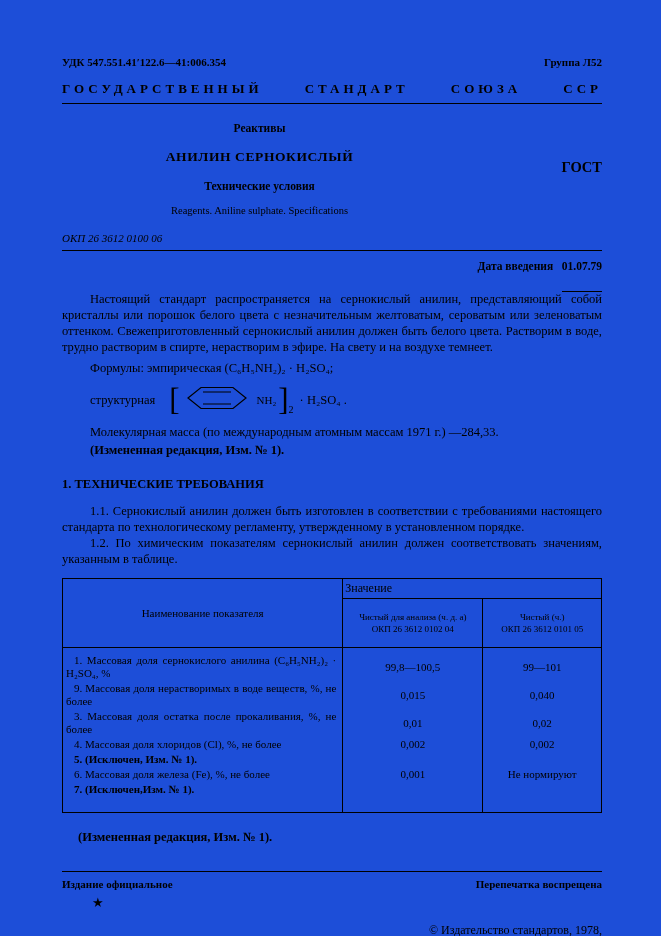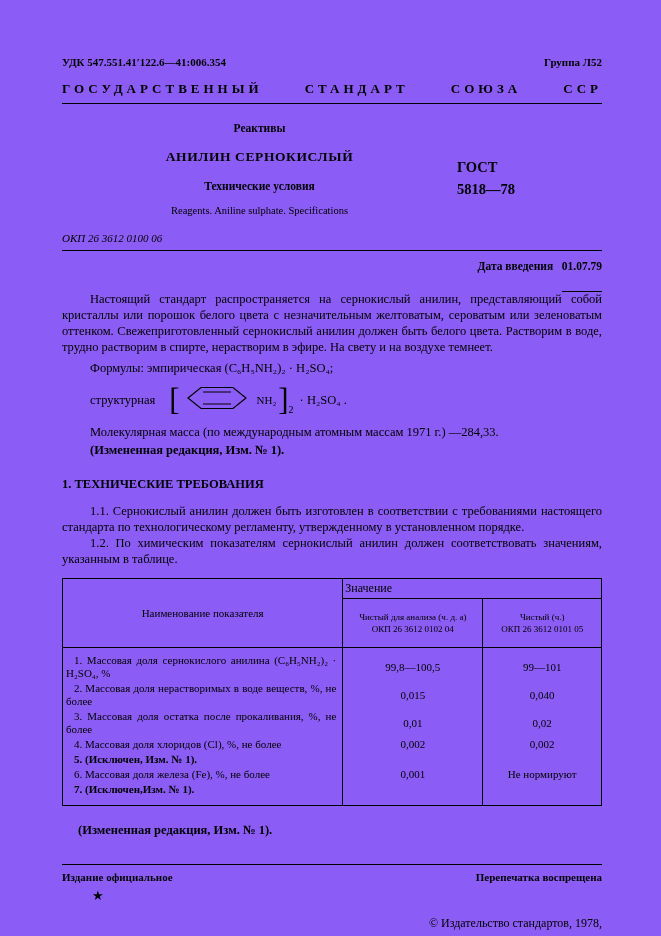--- a/index.html
+++ b/index.html
@@ -2,39 +2,39 @@
 <html><head>
 <meta charset="utf-8">
 <style>
   * { margin:0; padding:0; box-sizing:border-box; }
   html,body { background:#fff; }
   body {
     width:661px; height:936px;
     font-family:"Liberation Serif","DejaVu Serif",serif;
     color:#000;
   }
-  .page { width:661px; height:936px; padding:56px 59px 0 62px; overflow:hidden; position:relative; background:#8b5cf6; }
+  .page { width:661px; height:936px; padding:56px 59px 0 62px; overflow:hidden; position:relative; background:#1d4ed8; }
 
   .row-between { display:flex; justify-content:space-between; align-items:baseline; }
   .udk, .group { font-size:11px; font-weight:bold; }
 
   .banner {
     margin-top:13px; font-size:13px; font-weight:bold;
     letter-spacing:4px; word-spacing:8px;
     text-align:justify; text-align-last:justify;
   }
   .rule { border:none; border-top:1px solid #000; margin-top:6px; }
 
   .title-flex { display:flex; margin-top:6px; }
   .title-left { flex:1; text-align:center; }
   .category { font-size:11.5px; font-weight:bold; margin-top:12px;font-family:Liberation Serif, serif; }
   .doc-title { font-size:13.5px; font-weight:bold; letter-spacing:0.6px; margin-top:15px; }
   .subtitle { font-size:11.5px; font-weight:bold; margin-top:15px; }
   .title-en { font-size:10.5px; margin-top:13px; }
-  .gost-box { width:145px; text-align:left; font-size:14.5px; font-weight:bold; padding-top:46px; line-height:1.55; }
+  .gost-box { width:145px; text-align:right; font-size:14.5px; font-weight:bold; padding-top:46px; line-height:1.55; }
 
   .okp { font-size:11px; margin-top:16px;font-style:italic; }
 
   .date-line { text-align:right; font-size:11.5px; font-weight:bold; margin-top:9px; }
   .date-value { border-bottom:1px solid #000; padding-bottom:19px; }
 
   .body-text { font-size:12.5px; line-height:16px; text-align:justify; }
   .indent { text-indent:28px; }
   .lead { margin-top:19px; }
 
@@ -57,21 +57,21 @@
   .req-table thead th { border-bottom:1px solid #000; font-weight:normal; }
   th.name-h { width:52%; font-size:11px; vertical-align:middle; text-align:center; }
   th.value-h { font-size:12px; text-align:left; padding:2px; }
   th.sub-h { font-size:9px; line-height:1.35; text-align:center; padding:12px 3px; vertical-align:middle; }
   th.sub-h.w1 { width:26%; }
   th.sub-h.w2 { width:22%; }
   .req-table tbody td { border-top:none; border-bottom:none; font-size:11px; line-height:13px; }
   td.name { text-align:justify; text-indent:8px; padding:1px 6px 1px 3px; vertical-align:top; }
   td.val { text-align:center; vertical-align:middle; font-size:10.5px; padding:1px 2px; }
   .req-table tbody tr:first-child td { padding-top:6px; }
-  .req-table tbody tr:last-child td { padding-bottom:9px; }
+  .req-table tbody tr:last-child td { padding-bottom:16px; }
   tr.excluded td.name { font-weight:bold; }
 
   .table-amendment { font-weight:bold; margin-top:17px; padding-left:16px; font-size:12.5px; }
 
   .footer-rule { margin-top:26px; }
   .footer-flex { display:flex; justify-content:space-between; margin-top:6px; font-size:11px; font-weight:bold; }
   .star { display:block; margin:6px 0 0 30px; font-size:13px; line-height:13px; }
   .copyright-block { text-align:right; margin-top:12px; font-size:12px; line-height:1.55; }
 </style>
 </head>
@@ -89,21 +89,20 @@
 
   <div class="title-flex">
     <div class="title-left">
       <div class="category">Реактивы</div>
       <div class="doc-title">АНИЛИН СЕРНОКИСЛЫЙ</div>
       <div class="subtitle">Технические условия</div>
       <div class="title-en">Reagents. Aniline sulphate. Specifications</div>
     </div>
     <div class="gost-box">
       <div>ГОСТ</div>
-      <div>5818—78</div>
     </div>
   </div>
 
   <div class="okp">ОКП 26 3612 0100 06</div>
   <hr class="rule">
 
   <div class="date-line">
     <span>Дата введения</span>
     <span>&nbsp;</span>
     <span class="date-value">01.07.79</span>
@@ -154,21 +153,21 @@
         </th>
       </tr>
     </thead>
     <tbody>
       <tr>
         <td class="name">1. Массовая доля сернокислого анилина (C₆H₅NH₂)₂ · H₂SO₄, %</td>
         <td class="val">99,8—100,5</td>
         <td class="val">99—101</td>
       </tr>
       <tr>
-        <td class="name">2. Массовая доля нерастворимых в воде веществ, %, не более</td>
+        <td class="name">9. Массовая доля нерастворимых в воде веществ, %, не более</td>
         <td class="val">0,015</td>
         <td class="val">0,040</td>
       </tr>
       <tr>
         <td class="name">3. Массовая доля остатка после прокаливания, %, не более</td>
         <td class="val">0,01</td>
         <td class="val">0,02</td>
       </tr>
       <tr>
         <td class="name">4. Массовая доля хлоридов (Cl), %, не более</td>

